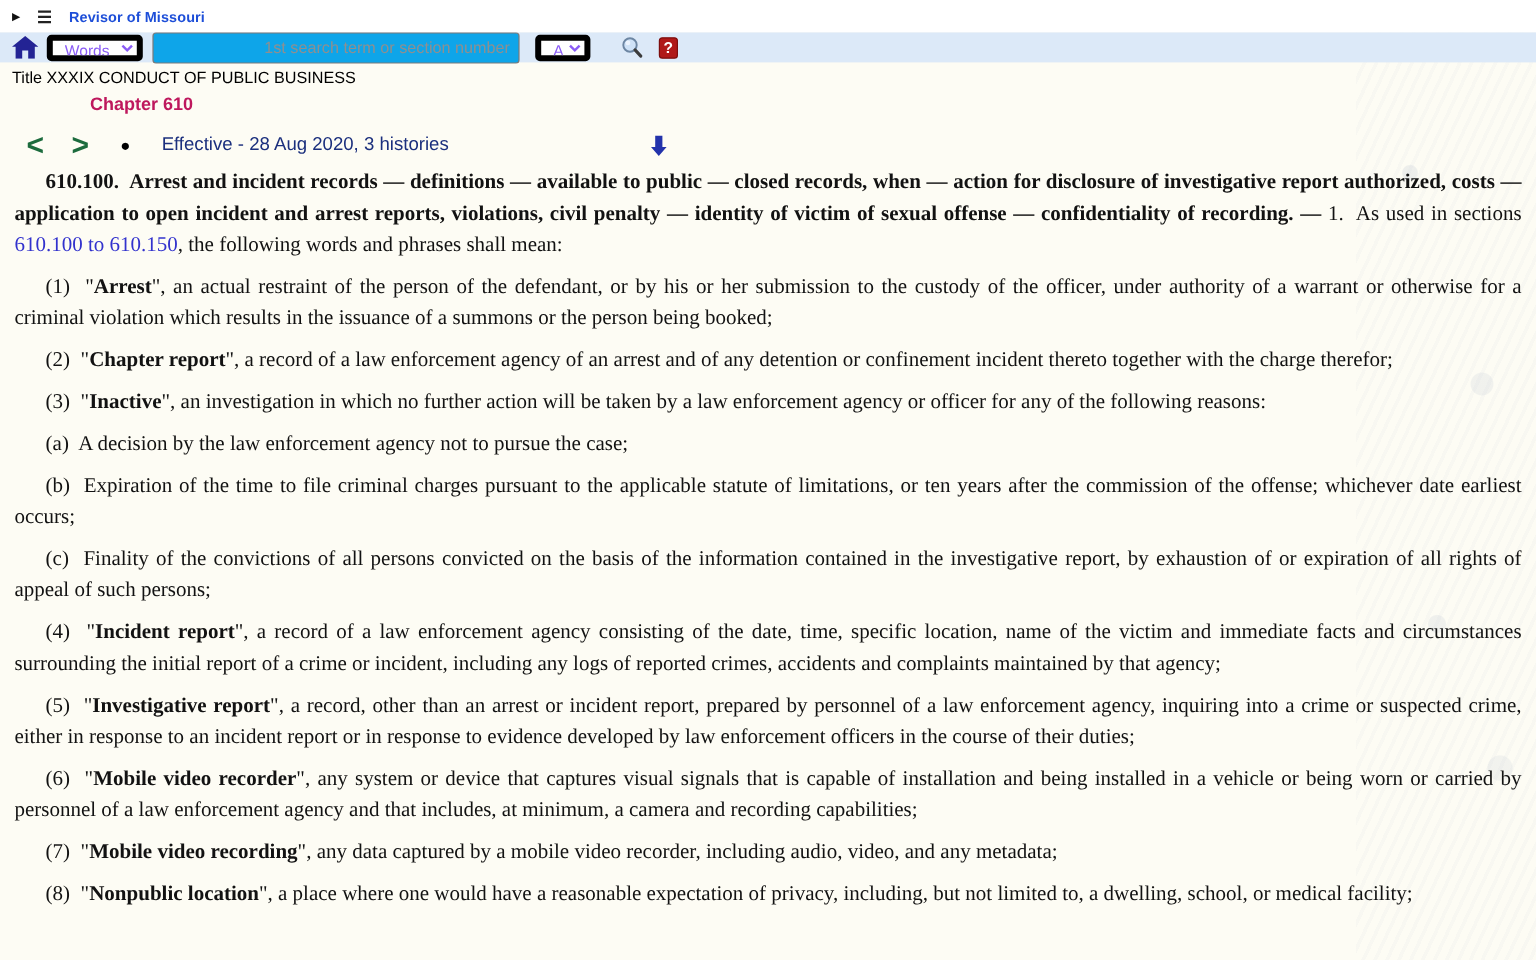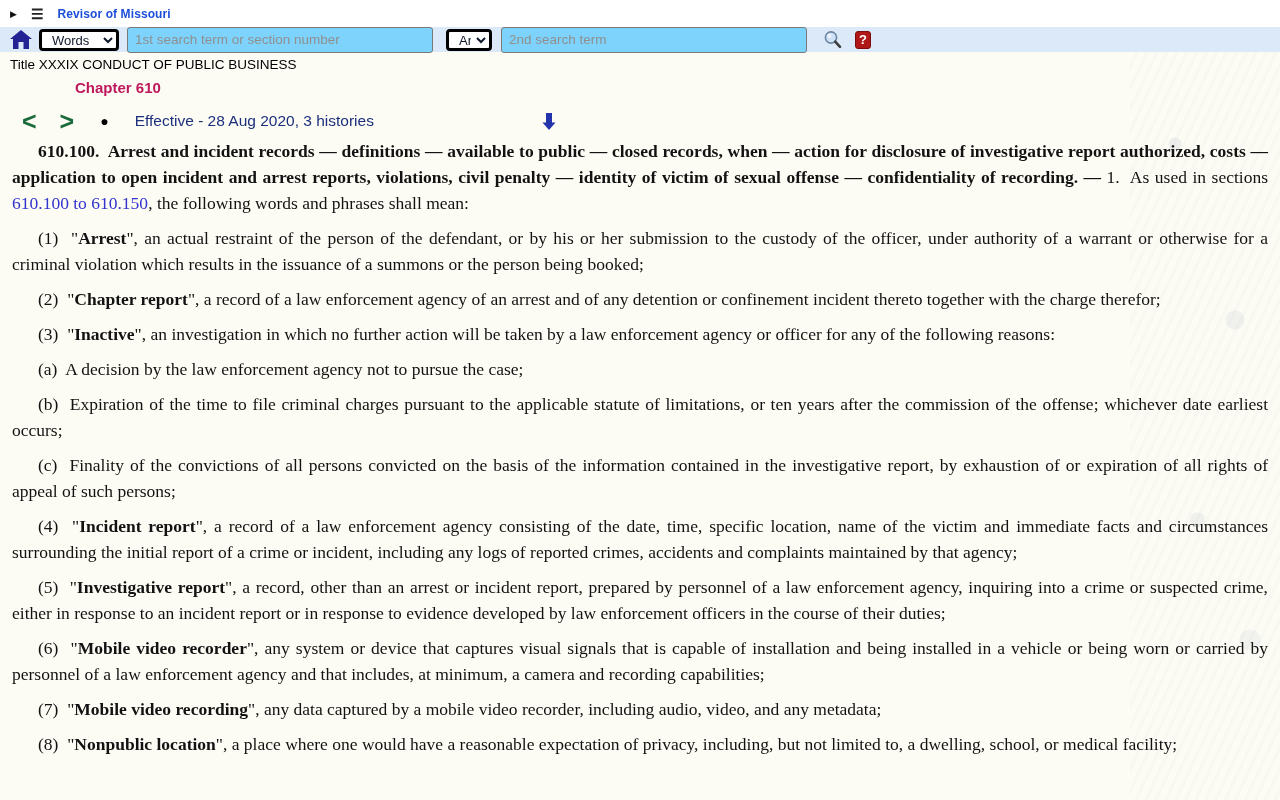--- a/index.html
+++ b/index.html
@@ -29,29 +29,29 @@
   .hamburger { font-size:14px; color:#222; font-weight:bold; margin-right:14px; cursor:pointer; }
   .apptitle { font-size:12px; font-weight:bold; color:#1d4ed8; letter-spacing:.1px; }
 
   .searchbar {
     height:25px; background:#dce9f8; display:flex; align-items:center;
     padding-left:10px; position:relative; z-index:1;
   }
   .home { width:22px; height:19px; margin-right:7px; cursor:pointer; display:inline-flex; }
   select {
     height:22px; font-size:13px; font-family:"Liberation Sans",sans-serif;
-    border:3px solid #000000; border-radius:4px; background:#fff; color:#0f172a;
+    border:5px solid #000000; border-radius:4px; background:#fff; color:#8b5cf6;
     padding:0 2px 0 6px;
   }
   .sel-mode { width:80px; margin-right:8px; }
   .sel-op   { width:46px; margin:0 9px 0 13px; }
   .txt {
-    height:21px; border:1px solid #7a7a7a; border-radius:3px; background:#7dd3fc;
+    height:21px; border:1px solid #7a7a7a; border-radius:3px; background:#0ea5e9;
     font-size:13.5px; font-family:"Liberation Sans",sans-serif; color:#333;
-    padding:12px 7px; width:306px;
+    padding:12px 7px; width:306px;text-align:right;
   }
   .txt::placeholder { color:#8f8f8f; opacity:1; }
   .mag { width:19px; height:19px; margin-left:16px; cursor:pointer; }
   .help {
     width:16px; height:18px; margin-left:13px; background:#b01818;
     border:1px solid #7d0d0d; border-radius:3px; color:#fff; font-weight:bold;
     font-size:13px; display:inline-flex; align-items:center; justify-content:center;
     cursor:pointer; font-family:"Liberation Sans",sans-serif;
   }
 
@@ -95,21 +95,20 @@
       <path d="M11 0 L22 9 L19 9 L19 19 L13.5 19 L13.5 12 L8.5 12 L8.5 19 L3 19 L3 9 L0 9 Z" fill="#232394"></path>
     </svg>
   </span>
   <select class="sel-mode">
     <option>Words</option>
   </select>
   <input class="txt" type="text" placeholder="1st search term or section number" style="">
   <select class="sel-op">
     <option>And</option>
   </select>
-  <input class="txt" type="text" placeholder="2nd search term" style="">
   <span class="mag">
     <svg viewBox="0 0 19 19" width="19" height="19">
       <circle cx="8" cy="7.5" r="5.6" fill="#cfe2f7" stroke="#6d86a3" stroke-width="1.6"></circle>
       <circle cx="6.3" cy="5.8" r="2" fill="#eef5fd" opacity="0.9"></circle>
       <line x1="12.2" y1="11.6" x2="17" y2="16.8" stroke="#3c3c3c" stroke-width="2.6" stroke-linecap="round"></line>
     </svg>
   </span>
   <span class="help">?</span>
 </div>
 

